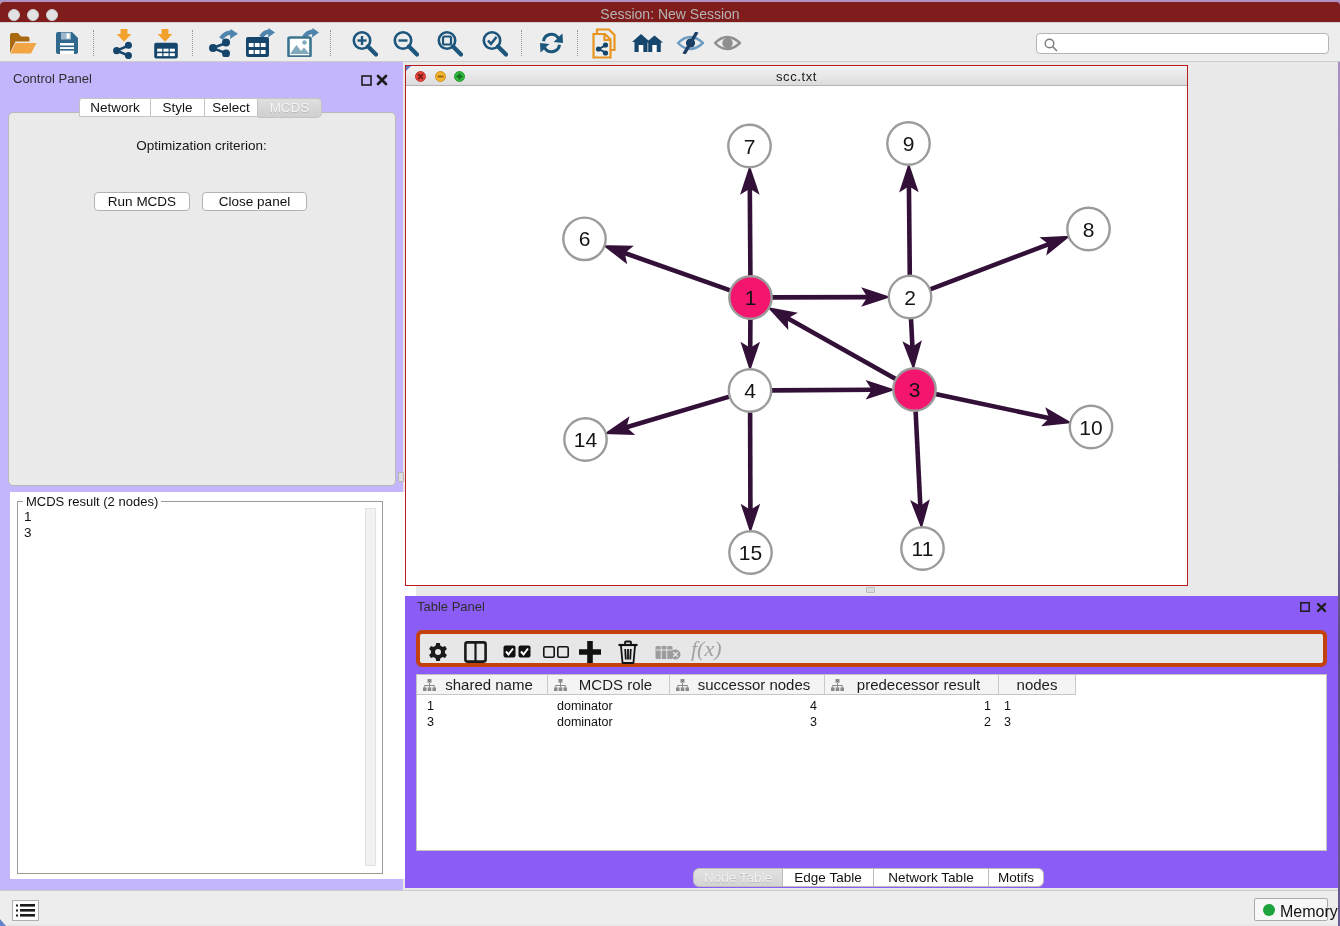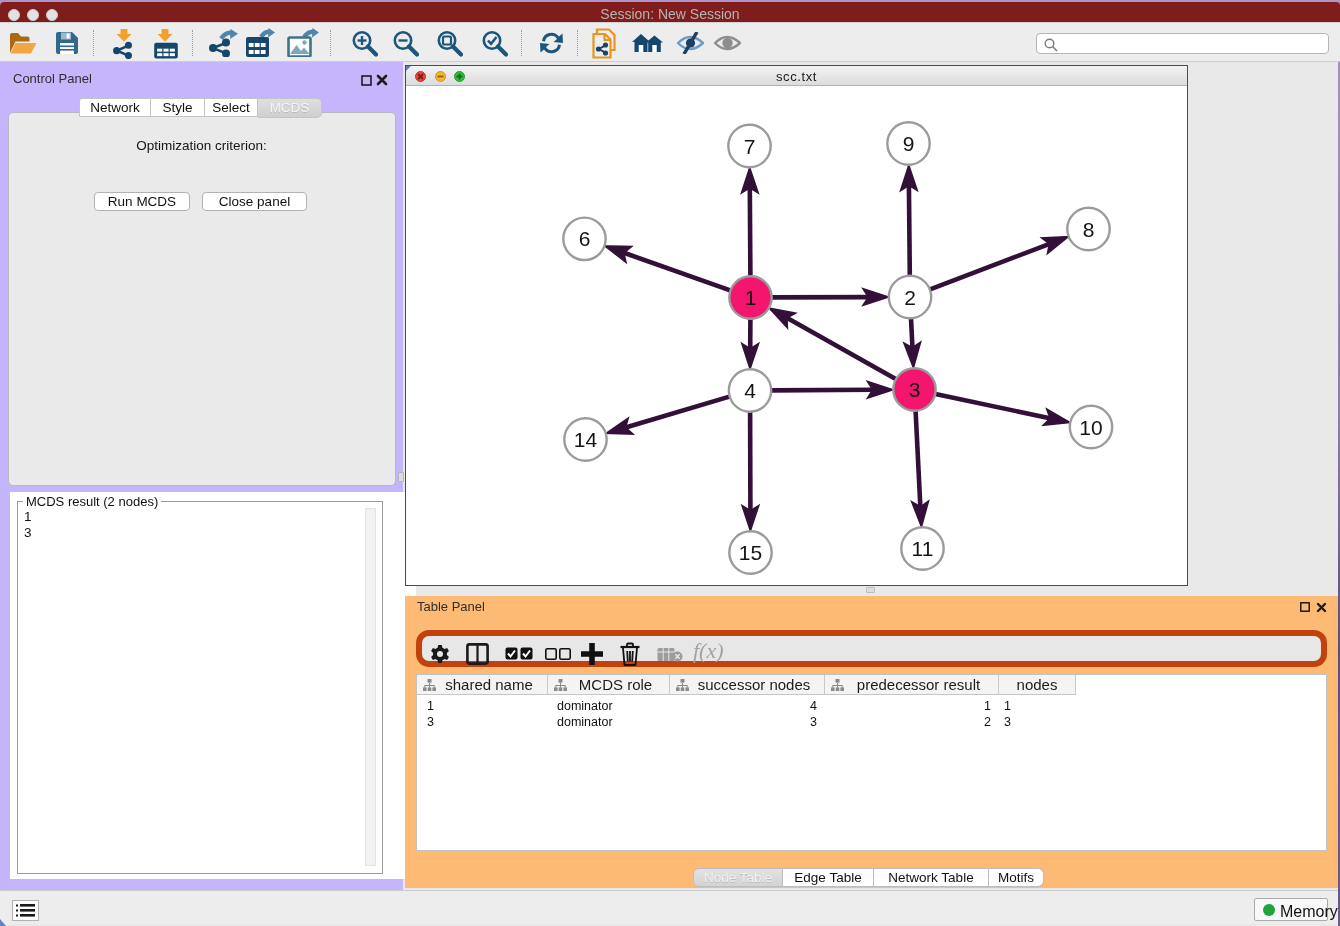--- a/index.html
+++ b/index.html
@@ -21,22 +21,22 @@
 #cpinner{position:absolute;left:8px;top:50px;width:388px;height:374px;background:#eaeaea;border:1px solid #b9b9b9;border-radius:5px}
 .btn{position:absolute;background:#fff;border:1px solid #b3b3b3;border-radius:4px;font-size:13.5px;color:#111;text-align:center}
 #mcdsres{position:absolute;left:10px;top:430px;width:406px;height:387px;background:#fff}
 #fset{position:absolute;left:7px;top:9px;width:366px;height:373px;border:1px solid #9a9a9a}
 #fleg{position:absolute;left:5px;top:-8px;background:#fff;font-size:13px;padding:0 3px;color:#111}
 
 #nwin{position:absolute;left:405px;top:65px;width:783px;height:521px;border:1px solid #b91c1c;background:#fff}
 #ntitle{position:absolute;left:0;top:0;width:100%;height:20px;background:linear-gradient(#f3f3f3,#dcdcdc);border-bottom:1px solid #b4b4b4}
 .nl{position:absolute;top:4.5px;width:11px;height:11px;border-radius:50%}
 
-#tpanel{position:absolute;left:405px;top:596px;width:933px;height:292px;background:#fdba74}
-#ttool{position:absolute;left:11px;top:34px;width:911px;height:37px;background:#e7e7e7;border:6px solid #c2410c;border-radius:13px}
+#tpanel{position:absolute;left:405px;top:596px;width:933px;height:292px;background:#8b5cf6}
+#ttool{position:absolute;left:11px;top:34px;width:911px;height:37px;background:#e7e7e7;border:4px solid #c2410c;border-radius:6px}
 #ttable{position:absolute;left:11px;top:78px;width:911px;height:177px;background:#fff;border:1px solid #c2c2c2}
 #thead{position:absolute;left:0;top:0;width:659px;height:20px;background:#f4f4f4;border-bottom:1px solid #c6c6c6;font-size:15px;color:#1c1c1c}
 .hc{position:absolute;top:0;height:20px;border-right:1px solid #c9c9c9;text-align:center;line-height:20px}
 .hicon{position:absolute;top:4px;left:6px}
 .trow{position:absolute;font-size:12.5px;color:#111;height:16px;line-height:16px}
 .btabs{position:absolute;top:272px;font-size:13.5px}
 .btab{position:absolute;top:0;height:19px;background:#fff;border:1px solid #bdbdbd;border-left:none;color:#111;text-align:center;line-height:18px}
 
 #sbar{position:absolute;left:0;top:890px;width:1338px;height:34px;background:#ededed;border-top:1px solid #cbcbcb}
 #memb{position:absolute;left:1254px;top:7px;width:74px;height:23px;background:#f8f8f8;border:1px solid #ababab;border-radius:2px;font-size:12.5px;color:#111}

